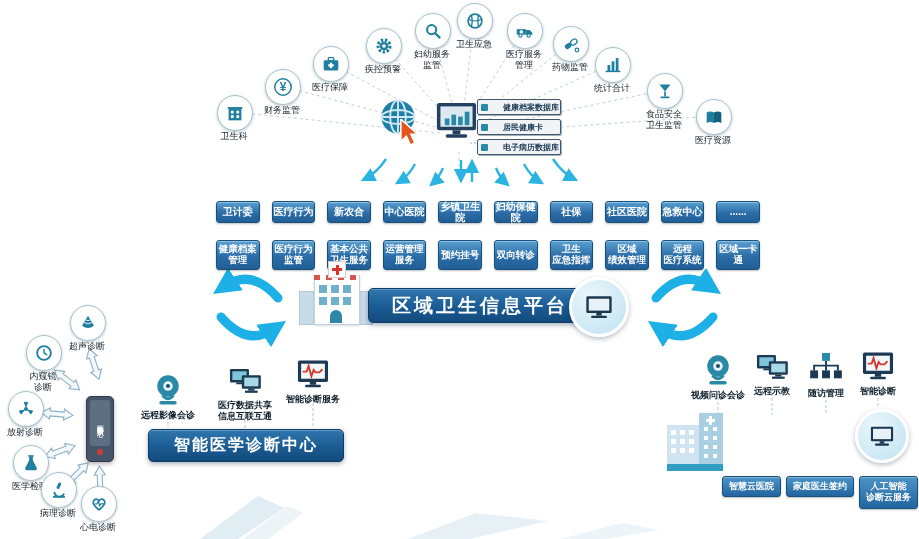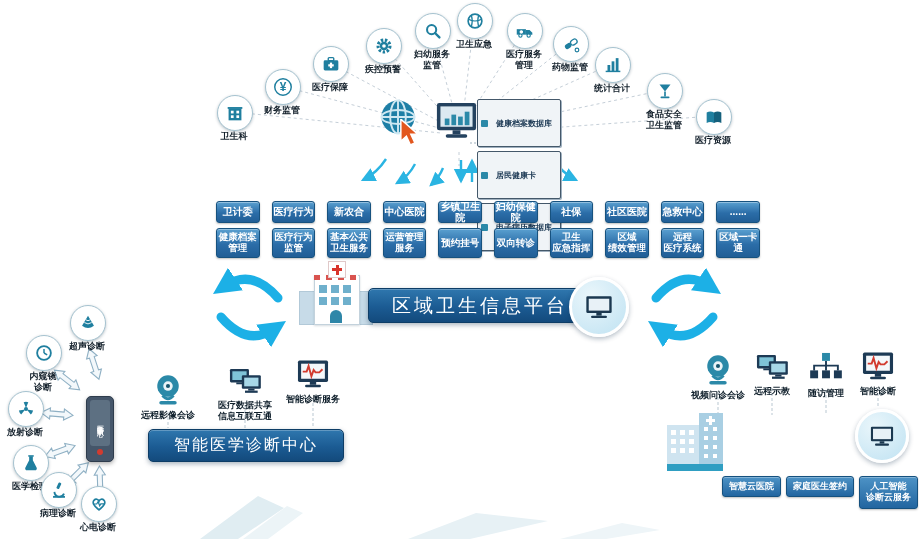--- a/index.html
+++ b/index.html
@@ -8,53 +8,53 @@
   .overlay{position:absolute;left:0;top:0;z-index:0}
   .layer{position:absolute;left:0;top:0;width:100%;height:100%;z-index:1;pointer-events:none}
 
   
   .node{position:absolute;width:0;height:0}
   .node .circle{position:absolute;left:-17px;top:-17px;width:34px;height:34px;border-radius:50%;
     background:#fff;border:1px solid #a6c3d0;box-shadow:0 1px 3px rgba(30,60,80,.3);
     display:flex;align-items:center;justify-content:center}
   .node .circle svg{width:22px;height:22px}
   .node .nlabel{position:absolute;top:19px;left:-55px;width:110px;text-align:center;
-    font-size:9px;font-weight:bold;color:#14212c;line-height:1.18;white-space:pre-line}
+    font-size:9px;font-weight:normal;color:#14212c;line-height:1.18;white-space:pre-line}
 
   
   .svc{position:absolute;width:0;height:0}
   .svc .sicon{position:absolute;left:-19px;top:-19px;width:38px;height:38px}
   .svc .slabel{position:absolute;top:20px;left:-60px;width:120px;text-align:center;
     font-size:9px;font-weight:bold;color:#10202c;line-height:1.2;white-space:pre-line}
 
   
   .globe{position:absolute;left:377px;top:96px;width:42px;height:42px;z-index:1}
   .cmonitor{position:absolute;left:433px;top:97px;width:47px;height:47px;z-index:1}
   .cursor{position:absolute;left:399px;top:119px;width:24px;height:28px;z-index:4}
   .dbstack{position:absolute;left:477px;top:99px;display:flex;flex-direction:column;gap:4px;z-index:2}
   .dbbox{width:76px;height:14px;background:#f0f4f7;border:1px solid #44586a;border-radius:2px;
-    display:flex;align-items:center;gap:8px;padding:16px 3px;box-shadow:1px 1px 0 #9fb0bf}
+    display:flex;align-items:center;gap:15px;padding:0 3px;box-shadow:1px 1px 0 #9fb0bf}
   .db-ico{width:7px;height:7px;background:#2b89a8;border-radius:1px;flex:none}
   .db-txt{font-size:8px;font-weight:bold;color:#1d3a55;white-space:nowrap}
 
   
   .rows{position:absolute;left:216px;top:201px;width:544px;z-index:2}
   .row{display:flex;gap:12px}
-  .row2{margin-top:5px}
+  .row2{margin-top:17px}
   .btn{flex:1;display:flex;align-items:center;justify-content:center;text-align:center;
     color:#fff;font-weight:bold;white-space:pre-line;line-height:1.15;
     background:linear-gradient(180deg,#5aa0d0 0%,#2b6da8 55%,#215e96 100%);
     border:1px solid #17527f;border-radius:3px;
     box-shadow:inset 0 1px 0 rgba(255,255,255,.35),0 1px 2px rgba(0,0,0,.25)}
   .btn1{height:20px;font-size:10px}
   .btn2{height:28px;font-size:9.5px}
 
   
   .banner{position:absolute;z-index:2;display:flex;align-items:center;justify-content:center;
-    color:#fff;font-weight:normal;border-radius:5px;border:1px solid #0d3d66;
+    color:#fff;font-weight:bold;border-radius:5px;border:1px solid #0d3d66;
     background:linear-gradient(180deg,#2f77ae 0%,#1b5b93 55%,#134a7c 100%);
     box-shadow:0 2px 5px rgba(10,40,70,.35),inset 0 1px 0 rgba(255,255,255,.25)}
   #main-banner{left:368px;top:288px;width:222px;height:33px;font-size:19px;letter-spacing:3px}
   #left-banner{left:148px;top:429px;width:194px;height:31px;font-size:16px;letter-spacing:2px}
   #right-banner{left:718px;top:416px;width:160px;height:33px;font-size:17px;letter-spacing:4px}
   .banner-circle{position:absolute;z-index:3;border-radius:50%;
     background:radial-gradient(circle at 35% 30%,#eaf6fb,#bfe2f2);border:3px solid #fff;
     box-shadow:0 2px 5px rgba(10,40,70,.3);display:flex;align-items:center;justify-content:center}
   #main-circle{left:569px;top:277px;width:54px;height:54px}
   #main-circle svg{width:32px;height:32px}

